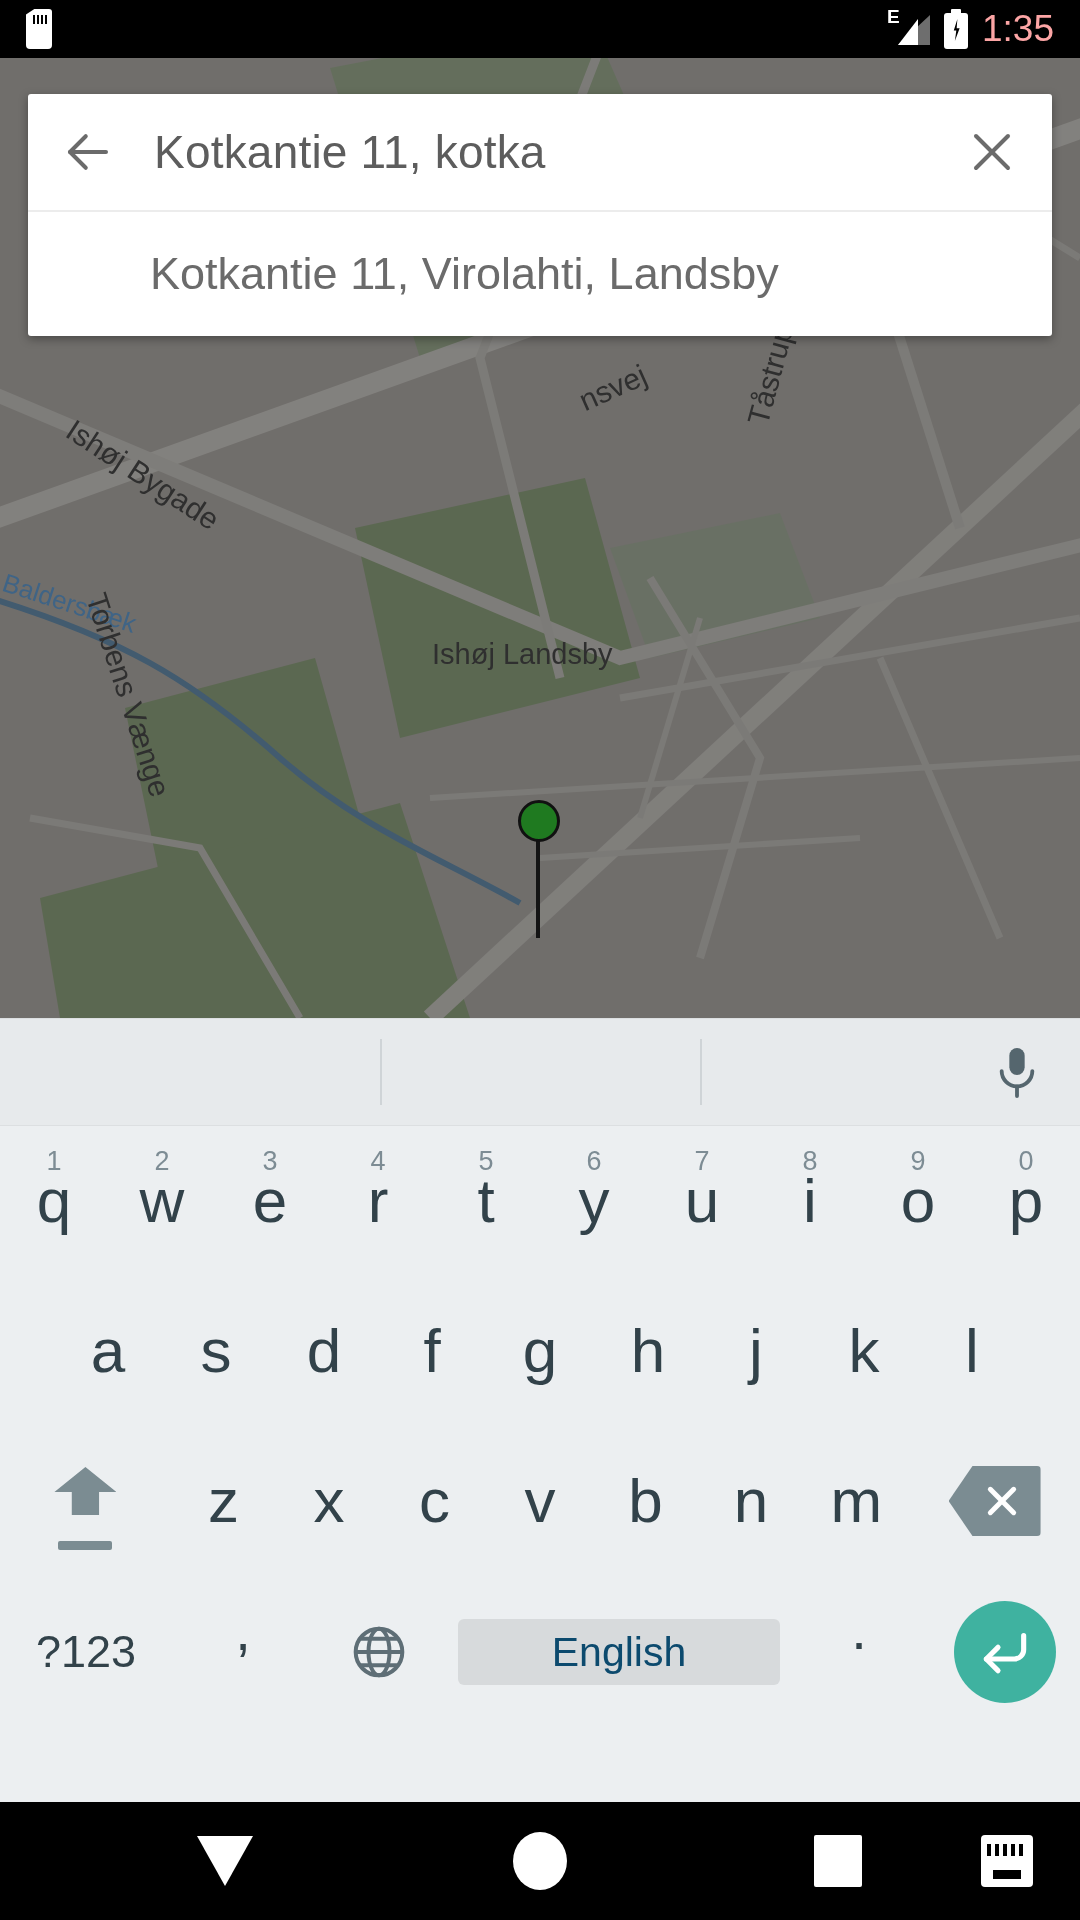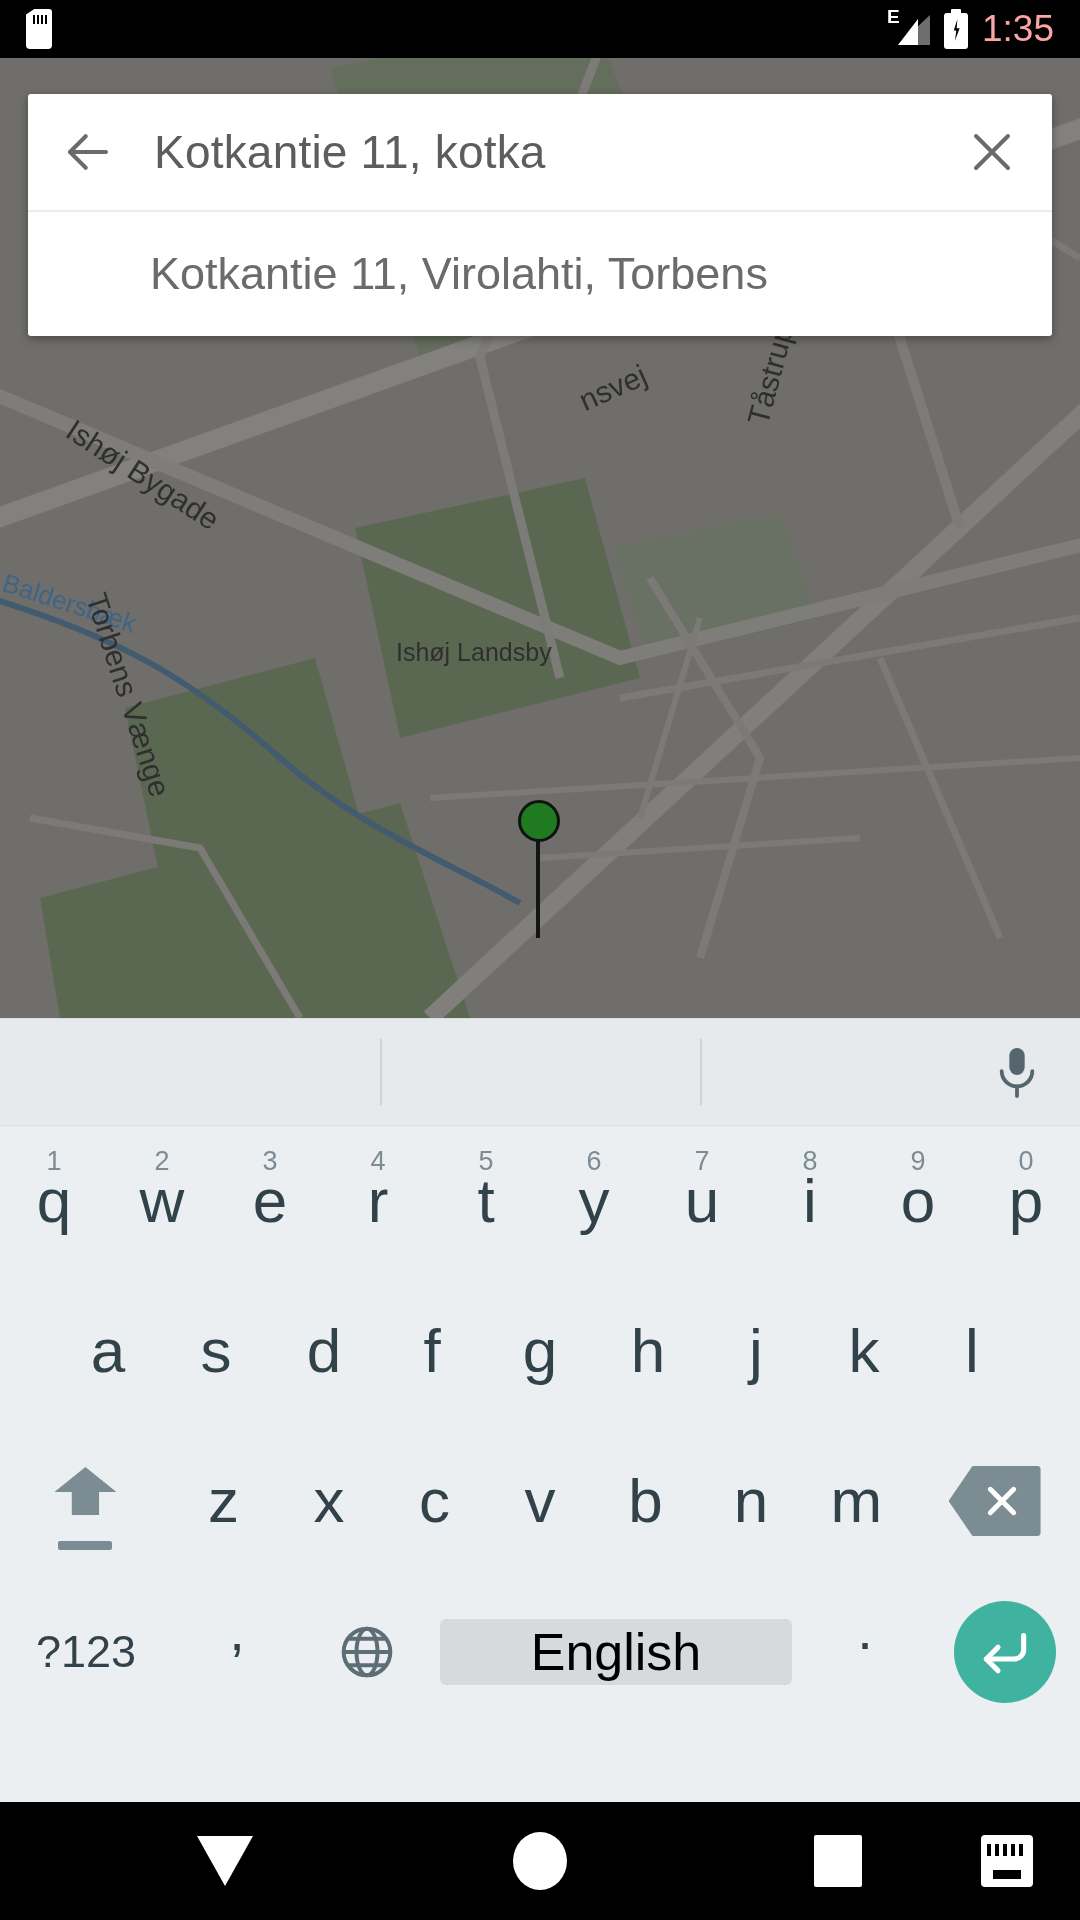--- a/index.html
+++ b/index.html
@@ -158,33 +158,33 @@
   }
   #backspace-key{ flex:1.62; display:flex; align-items:center; justify-content:center; cursor:pointer;}
   #backspace-key .bs{
     position:relative; width:92px; height:70px; background:#7b8c92;
     clip-path:polygon(26% 0,100% 0,100% 100%,26% 100%,0 50%);
     border-radius:4px;
     display:flex; align-items:center; justify-content:center;
   }
   #backspace-key .bs svg{ width:40px; height:40px; margin-left:14px; }
 
-  #row4{ display:flex; align-items:center; }
+  #row4{ display:flex; align-items:center;gap:6px; }
   #sym-key{ flex:0 0 172px; display:flex; align-items:center; justify-content:center; cursor:pointer;}
   #sym-key span{ font-size:45px; color:#32424a; }
   #comma-key{ flex:0 0 130px; display:flex; align-items:flex-end; justify-content:center; padding-bottom:42px; cursor:pointer;}
   #comma-key span{ font-size:56px; color:#32424a; line-height:.5; }
   #globe-key{ flex:0 0 130px; display:flex; align-items:center; justify-content:center; cursor:pointer;}
   #globe-key svg{ width:56px; height:56px; }
   #space-key{
     flex:1; height:66px; margin:0 8px;
     background:#d7dadc; border-radius:6px;
     display:flex; align-items:center; justify-content:center; cursor:pointer;
   }
-  #space-key span{ font-size:52px; color:#000000; }
+  #space-key span{ font-size:41px; color:#0c4a6e; }
   #period-key{ flex:0 0 130px; display:flex; align-items:flex-end; justify-content:center; padding-bottom:44px; cursor:pointer;}
   #period-key span{ font-size:56px; color:#32424a; line-height:.5; }
   #enter-key{
     flex:0 0 150px; display:flex; align-items:center; justify-content:center; cursor:pointer;
   }
   #enter-key .circle{
     width:102px; height:102px; border-radius:50%; background:#3fb2a0;
     display:flex; align-items:center; justify-content:center;
   }
   #enter-key svg{ width:56px; height:56px; }
@@ -266,21 +266,21 @@
     <path d="M 700,560 L 640,760" stroke="#e4e2dc" stroke-width="6" fill="none"></path>
     <path d="M 540,800 L 860,780" stroke="#e4e2dc" stroke-width="6" fill="none"></path>
 
     <path d="M -10,540 C 120,580 190,620 280,700 C 360,770 440,800 520,845" stroke="#7aa8cd" stroke-width="6" fill="none"></path>
   </svg>
   <div id="map-dim"></div>
 
   <div class="maplabel" style="left:55px;top:400px;transform:rotate(33deg);">Ishøj Bygade</div>
   <div class="maplabel water" style="left:0px;top:530px;transform:rotate(18deg);">Baldersbæk</div>
   <div class="maplabel" style="left:22px;top:620px;transform:rotate(72deg);">Torbens Vænge</div>
-  <div class="maplabel" style="left:396px;top:580px;font-size:25px;">Ishøj Landsby</div>
+  <div class="maplabel" style="left:432px;top:580px;font-size:29px;">Ishøj Landsby</div>
   <div class="maplabel" style="left:578px;top:313px;transform:rotate(-24deg);">nsvej</div>
   <div class="maplabel" style="left:720px;top:300px;transform:rotate(-75deg);">Tåstrup</div>
 
   <div id="pin"></div>
   <div id="pin-head"></div>
 </div>
 
 <div id="search-card">
   <div id="search-row">
     <div id="back-arrow">
@@ -290,21 +290,21 @@
       </svg>
     </div>
     <div id="search-value" placeholder="Search">Kotkantie 11, kotka</div>
     <div id="clear-btn">
       <svg viewBox="0 0 24 24" fill="none" stroke="#6b6b6b" stroke-width="2" stroke-linecap="round">
         <line x1="4" y1="4" x2="20" y2="20"></line>
           <line x1="20" y1="4" x2="4" y2="20"></line>
       </svg>
     </div>
   </div>
-  <div class="suggestion">Kotkantie 11, Virolahti, Torbens</div>
+  <div class="suggestion">Kotkantie 11, Virolahti, Landsby</div>
 </div>
 
 <div id="keyboard">
 
   <div id="suggestion-strip">
     <div class="strip-div" style="left:380px;"></div>
     <div class="strip-div" style="left:700px;"></div>
     <div id="mic-icon">
       <svg viewBox="0 0 24 30" fill="none" stroke="#55666e" stroke-width="2" stroke-linecap="round">
         <rect x="8" y="2" width="8" height="14" rx="4" fill="#55666e" stroke="none"></rect>

